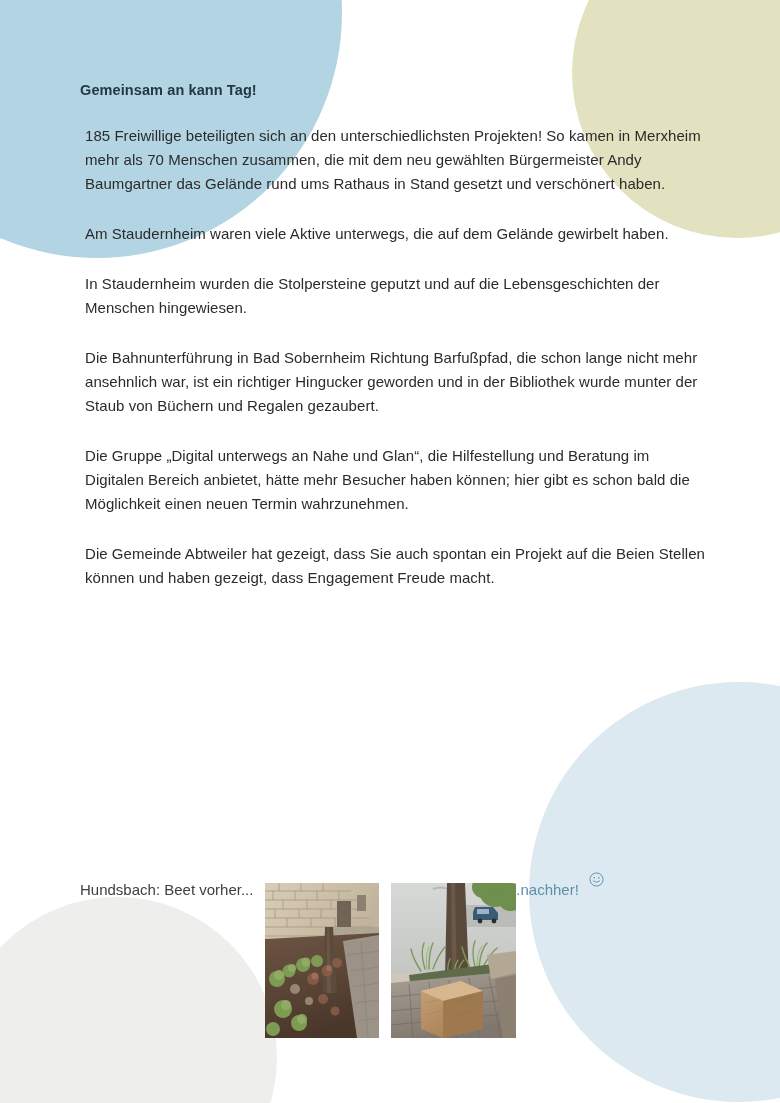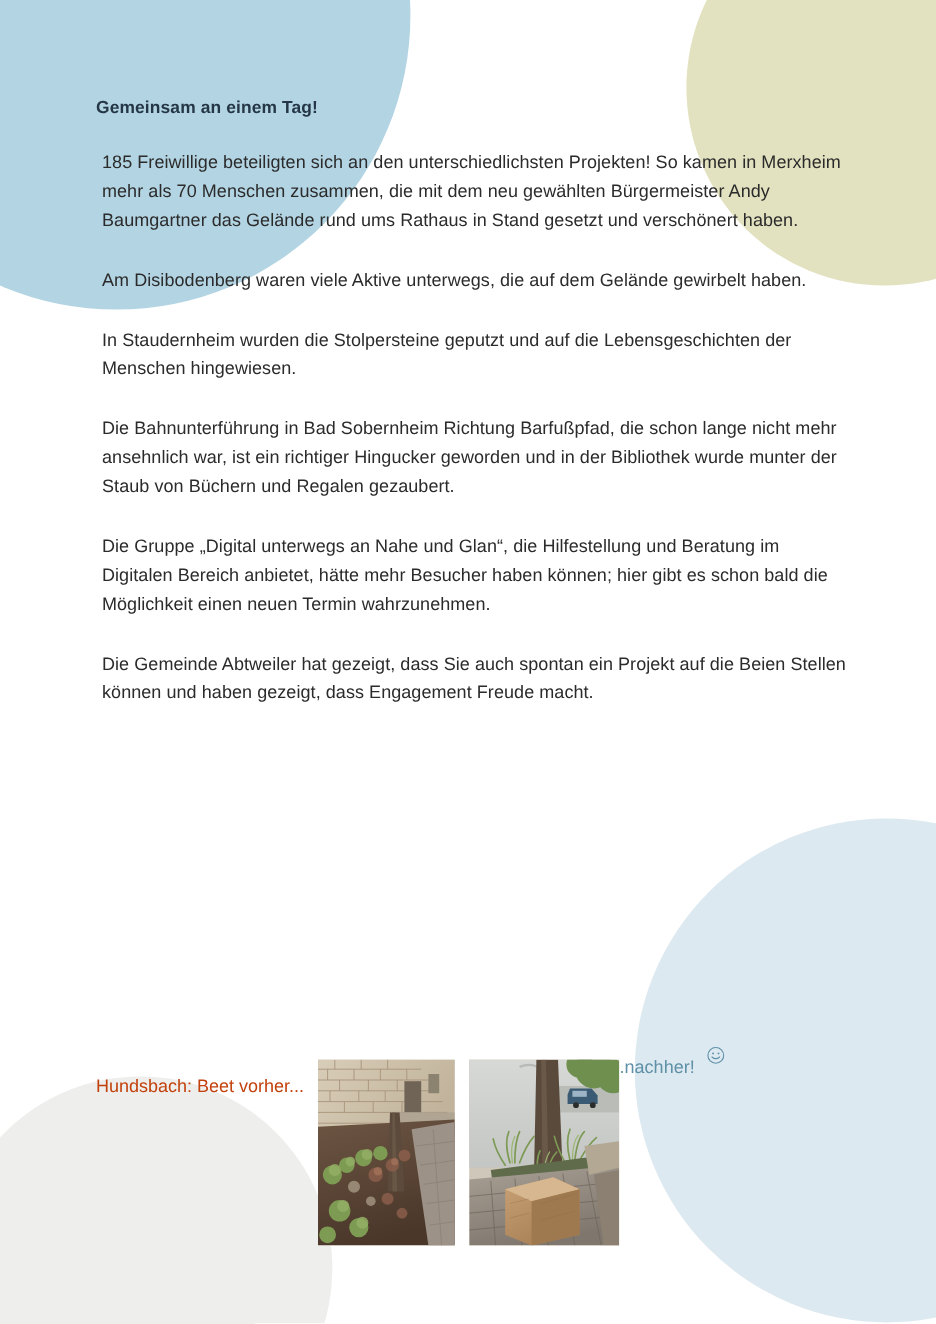--- a/index.html
+++ b/index.html
@@ -101,24 +101,24 @@
   .caption-row {
     position: absolute;
     left: 80px;
     top: 879px;
     width: 620px;
     height: 26px;
   }
   .caption-before {
     position: absolute;
     left: 0;
-    top: 16px;
+    top: 0;
     font-size: 15px;
     line-height: 22px;
-    color: #c2410c;
+    color: #404040;
     white-space: nowrap;
   }
   .caption-after {
     position: absolute;
     left: 428px;
     top: 0;
     font-size: 15px;
     line-height: 22px;
     color: #5e90a8;
     white-space: nowrap;
@@ -164,25 +164,25 @@
 
   <div class="deco-layer">
     <div class="circle circle-tl"></div>
     <div class="circle circle-tr"></div>
     <div class="circle circle-br"></div>
     <div class="circle circle-bl"></div>
   </div>
 
   <div id="content">
 
-    <div class="heading">Gemeinsam an einem Tag!</div>
+    <div class="heading">Gemeinsam an kann Tag!</div>
 
     <div class="body-block">
       <p class="para">185 Freiwillige beteiligten sich an den unterschiedlichsten Projekten! So kamen in Merxheim mehr als 70 Menschen zusammen, die mit dem neu gewählten Bürgermeister Andy Baumgartner das Gelände rund ums Rathaus in Stand gesetzt und verschönert haben.</p>
-      <p class="para">Am Disibodenberg waren viele Aktive unterwegs, die auf dem Gelände gewirbelt haben.</p>
+      <p class="para">Am Staudernheim waren viele Aktive unterwegs, die auf dem Gelände gewirbelt haben.</p>
       <p class="para">In Staudernheim wurden die Stolpersteine geputzt und auf die Lebensgeschichten der Menschen hingewiesen.</p>
       <p class="para">Die Bahnunterführung in Bad Sobernheim Richtung Barfußpfad, die schon lange nicht mehr ansehnlich war, ist ein richtiger Hingucker geworden und in der Bibliothek wurde munter der Staub von Büchern und Regalen gezaubert.</p>
       <p class="para">Die Gruppe „Digital unterwegs an Nahe und Glan“, die Hilfestellung und Beratung im Digitalen Bereich anbietet, hätte mehr Besucher haben können; hier gibt es schon bald die Möglichkeit einen neuen Termin wahrzunehmen.</p>
       <p class="para">Die Gemeinde Abtweiler hat gezeigt, dass Sie auch spontan ein Projekt auf die Beien Stellen können und haben gezeigt, dass Engagement Freude macht.</p>
     </div>
 
     <div class="caption-row">
       <span class="caption-before">Hundsbach: Beet vorher...</span>
       <span class="caption-after">...nachher!</span>
       <span class="smiley">

